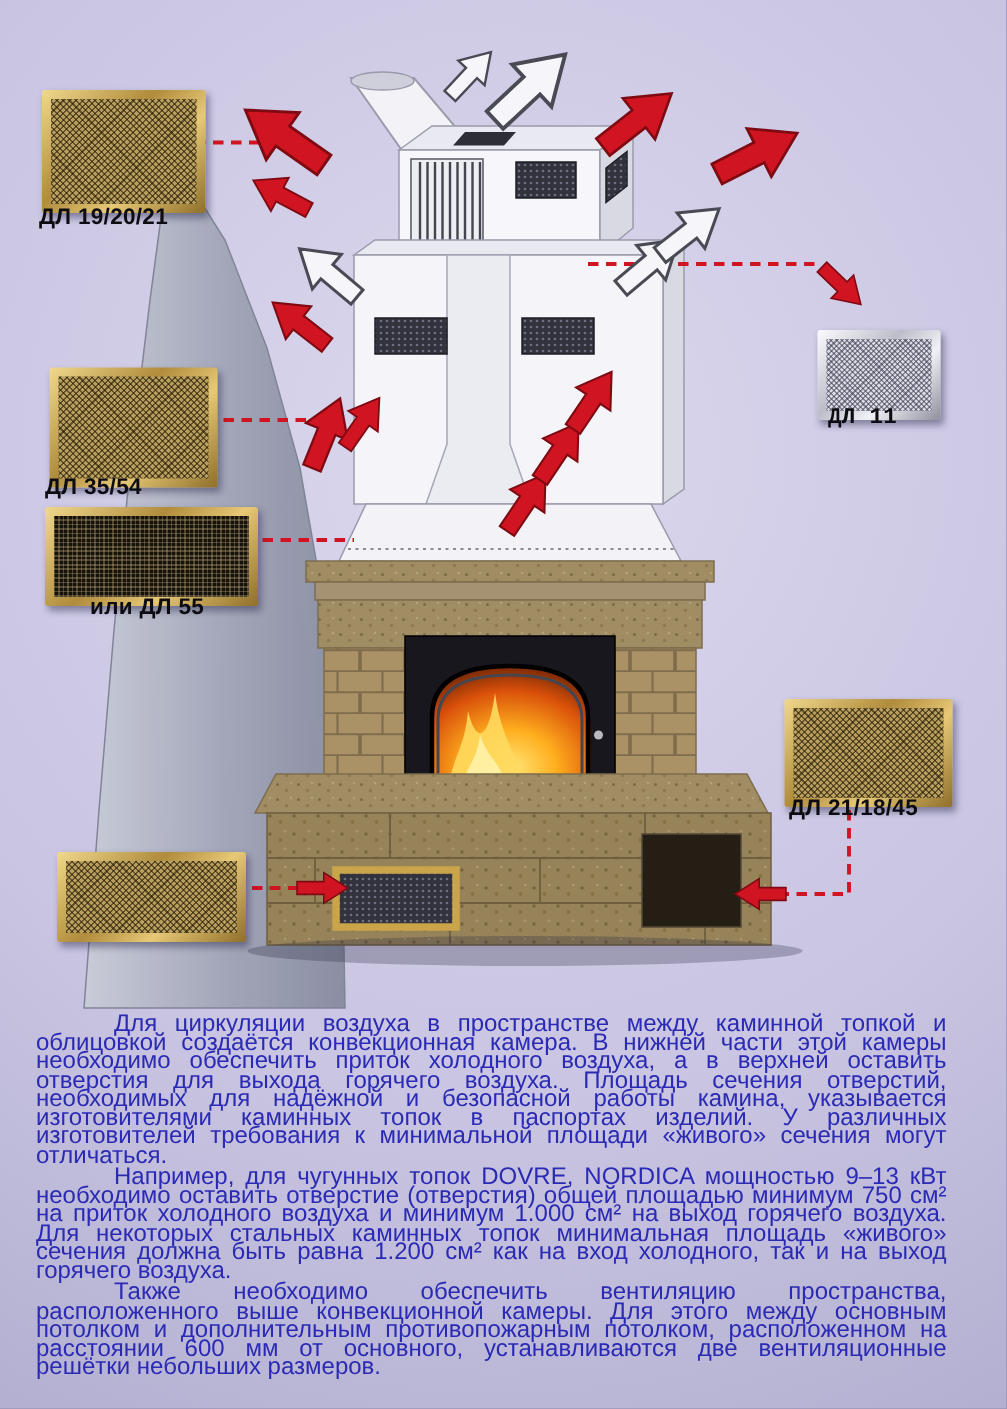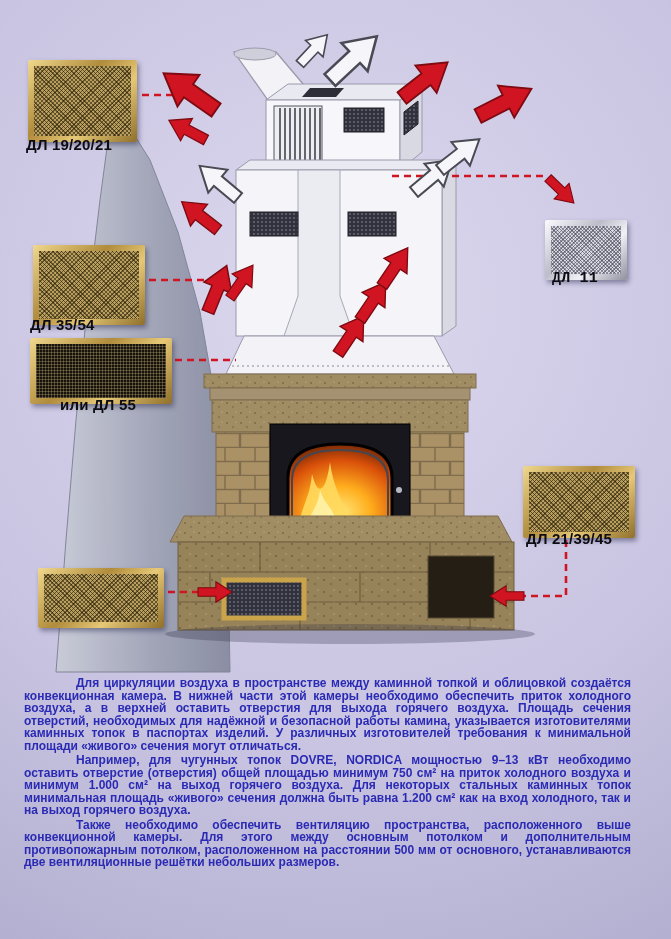--- a/index.html
+++ b/index.html
@@ -22,21 +22,21 @@
                            repeating-linear-gradient(90deg,rgba(215,190,130,.30) 0 1px,transparent 1px 3px);}
   .grille.silver{background:linear-gradient(135deg,#fbfbff 0%,#bdbdc9 40%,#f0f0f6 65%,#90909e 100%);}
   .grille.silver .mesh{background-color:#d9d9e2;
           background-image:repeating-linear-gradient(45deg,rgba(55,55,75,.5) 0 1px,transparent 1px 2.5px),
                            repeating-linear-gradient(-45deg,rgba(55,55,75,.5) 0 1px,transparent 1px 2.5px);}
 
   .glabel{position:absolute;font-weight:bold;font-size:15px;color:#0c0c12;letter-spacing:.2px;white-space:nowrap;}
 
   
   .textblock{position:absolute;left:24px;right:40px;top:677px;
-             color:#2a2ab4;font-size:12px;line-height:12.5px;font-weight:bold;
+             color:#2a2ab4;font-size:16px;line-height:12.5px;font-weight:normal;
              text-align:justify;}
   .textblock p{margin:0 0 2px 0;text-indent:52px;}
   .textblock p:last-child{margin-bottom:0;}
 </style>
 </head>
 <body>
 
 <div class="page">
 
   <div class="diagram">
@@ -194,22 +194,22 @@
     </div>
 
     <div class="grille silver" style="left:545px;top:220px;width:70px;height:48px;">
       <div class="mesh"></div>
     </div>
     <div class="glabel" style="left:552px;top:270px;font-family:Liberation Mono, monospace;">ДЛ 11</div>
 
     <div class="grille" style="left:523px;top:466px;width:100px;height:60px;">
       <div class="mesh"></div>
     </div>
-    <div class="glabel" style="left:526px;top:530px;">ДЛ 21/39/45</div>
+    <div class="glabel" style="left:526px;top:530px;">ДЛ 21/18/45</div>
   </div>
 
   <div class="textblock">
     <p>Для циркуляции воздуха в пространстве между каминной топкой и облицовкой создаётся конвекционная камера. В нижней части этой камеры необходимо обеспечить приток холодного воздуха, а в верхней оставить отверстия для выхода горячего воздуха. Площадь сечения отверстий, необходимых для надёжной и безопасной работы камина, указывается изготовителями каминных топок в паспортах изделий. У различных изготовителей требования к минимальной площади «живого» сечения могут отличаться.</p>
     <p>Например, для чугунных топок DOVRE, NORDICA мощностью 9–13 кВт необходимо оставить отверстие (отверстия) общей площадью минимум 750 см² на приток холодного воздуха и минимум 1.000 см² на выход горячего воздуха. Для некоторых стальных каминных топок минимальная площадь «живого» сечения должна быть равна 1.200 см² как на вход холодного, так и на выход горячего воздуха.</p>
-    <p>Также необходимо обеспечить вентиляцию пространства, расположенного выше конвекционной камеры. Для этого между основным потолком и дополнительным противопожарным потолком, расположенном на расстоянии 500 мм от основного, устанавливаются две вентиляционные решётки небольших размеров.</p>
+    <p>Также необходимо обеспечить вентиляцию пространства, расположенного выше конвекционной камеры. Для этого между основным потолком и дополнительным противопожарным потолком, расположенном на расстоянии 600 мм от основного, устанавливаются две вентиляционные решётки небольших размеров.</p>
   </div>
 
 </div>
 
 </body></html>

